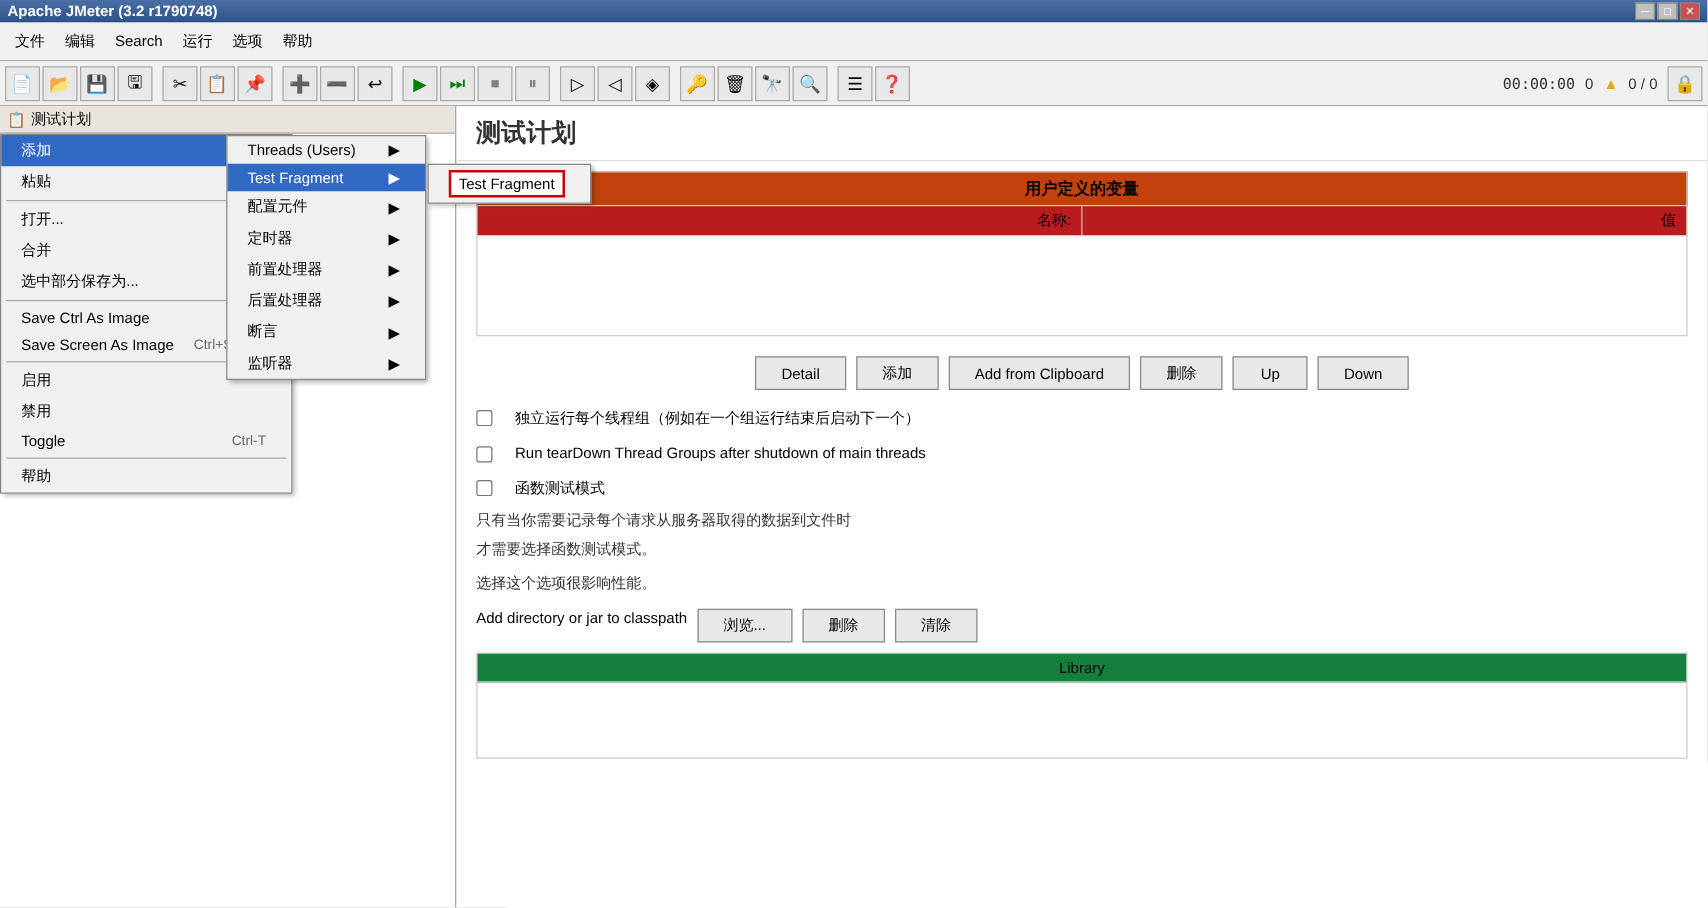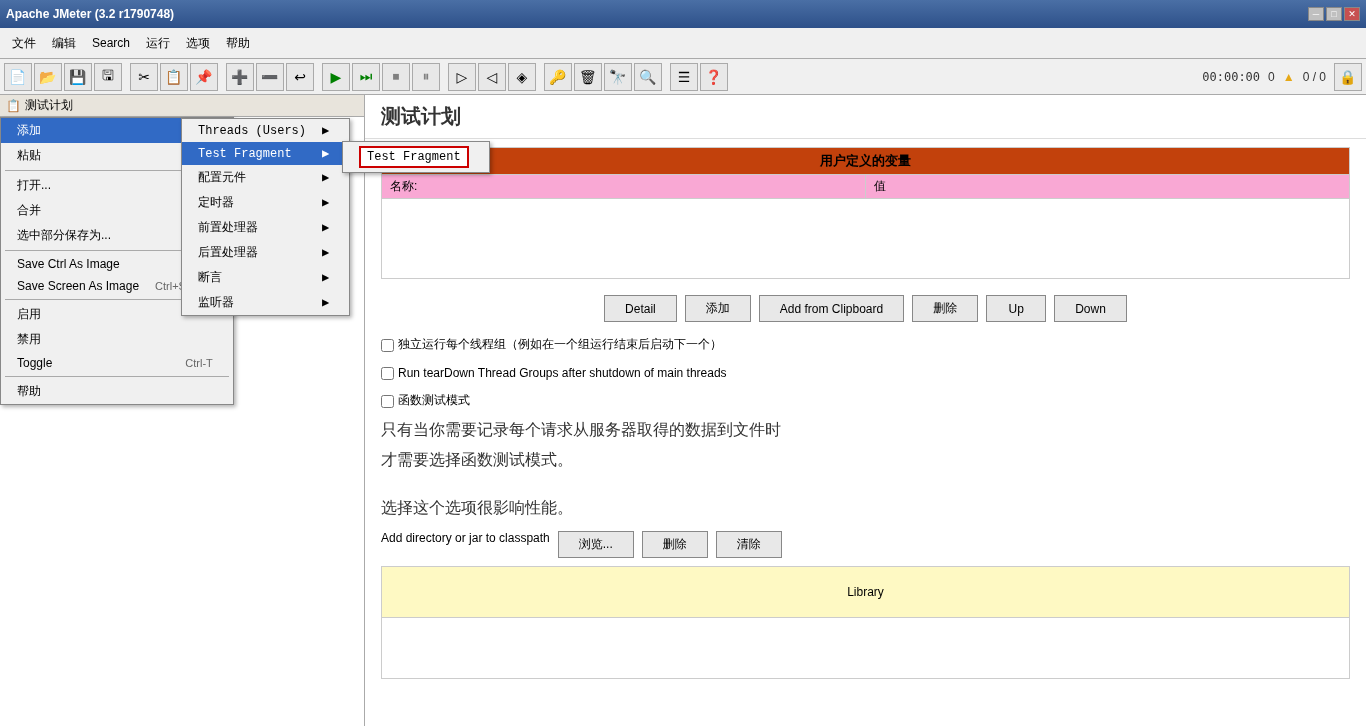--- a/index.html
+++ b/index.html
@@ -2,21 +2,21 @@
 <html><head>
   <meta charset="utf-8">
   <style>
     * { box-sizing: border-box; margin: 0; padding: 0; }
     body { font-family: 'SimSun', '宋体', sans-serif; font-size: 12px; background: #d4d0c8; overflow: hidden; width: 1366px; height: 726px; }
 
     
     .title-bar {
       background: linear-gradient(to bottom, #4a6fa5, #2d5089);
       color: white;
-      height: 28px;
+      height: 18px;
       display: flex;
       align-items: center;
       padding: 0 6px;
       justify-content: space-between;
     }
     .title-bar-text { font-size: 12px; font-weight: bold; }
     .title-bar-controls { display: flex; gap: 2px; }
     .title-bar-btn {
       width: 16px; height: 14px;
       background: #c0c0c0;
@@ -133,21 +133,20 @@
     
     .submenu {
       position: absolute;
       left: 180px;
       top: 0;
       background: #f0f0f0;
       border: 1px solid #888;
       box-shadow: 2px 2px 4px rgba(0,0,0,0.3);
       min-width: 160px;
       z-index: 101;
-      font-family: Liberation Mono, monospace;
     }
 
     
     .right-panel {
       flex: 1;
       background: #ffffff;
       overflow: auto;
       padding: 0;
     }
     .panel-title {
@@ -169,25 +168,25 @@
       padding: 4px;
       margin-bottom: 0;
     }
     .table-header {
       display: flex;
       border: 1px solid #ccc;
       border-top: none;
     }
     .table-header-cell {
       flex: 1;
-      text-align: left;
+      text-align: right;
       padding: 3px 8px;
       border-right: 1px solid #ccc;
       font-size: 12px;
-      background: #f9a8d4;
+      background: #b91c1c;
     }
     .table-header-cell:last-child { border-right: none; }
     .table-body {
       border: 1px solid #ccc;
       border-top: none;
       min-height: 80px;
     }
     .btn-row {
       display: flex;
       gap: 8px;
@@ -197,47 +196,47 @@
     .btn {
       padding: 4px 20px;
       background: #e8e8e8;
       border: 1px solid #888;
       cursor: pointer;
       font-size: 12px;
       min-width: 60px;
     }
     .checkbox-row {
       display: flex;
-      align-items: center;
-      gap: 4px;
+      align-items: flex-start;
+      gap: 18px;
       padding: 6px 16px;
       font-size: 12px;
     }
     .checkbox-row input[type=checkbox] { margin-top: 2px; }
     .text-block {
       padding: 2px 16px;
-      font-size: 16px;
+      font-size: 12px;
       color: #333;
       line-height: 1.6;
     }
     .classpath-row {
       display: flex;
       align-items: flex-start;
       gap: 8px;
       padding: 8px 16px;
     }
     .library-section {
       margin: 0 16px;
       border: 1px solid #ccc;
     }
     .library-header {
-      background: #fef9c3;
+      background: #15803d;
       border-bottom: 1px solid #ccc;
       text-align: center;
-      padding: 18px;
+      padding: 4px;
       font-size: 12px;
     }
     .library-body {
       min-height: 60px;
     }
   </style>
 </head>
 <body>
 
 <div class="title-bar">
@@ -439,21 +438,21 @@
       <input type="checkbox" style="">
       <span>函数测试模式</span>
     </div>
 
     <div class="text-block">
       <span>只有当你需要记录每个请求从服务器取得的数据到文件时</span>
     </div>
     <div class="text-block">
       <span>才需要选择函数测试模式。</span>
     </div>
-    <div class="text-block" style="margin-top:19px;">
+    <div class="text-block" style="margin-top:4px;">
       <span>选择这个选项很影响性能。</span>
     </div>
 
     <div class="classpath-row">
       <span>Add directory or jar to classpath</span>
       <button class="btn">浏览...</button>
       <button class="btn">删除</button>
       <button class="btn">清除</button>
     </div>
 

